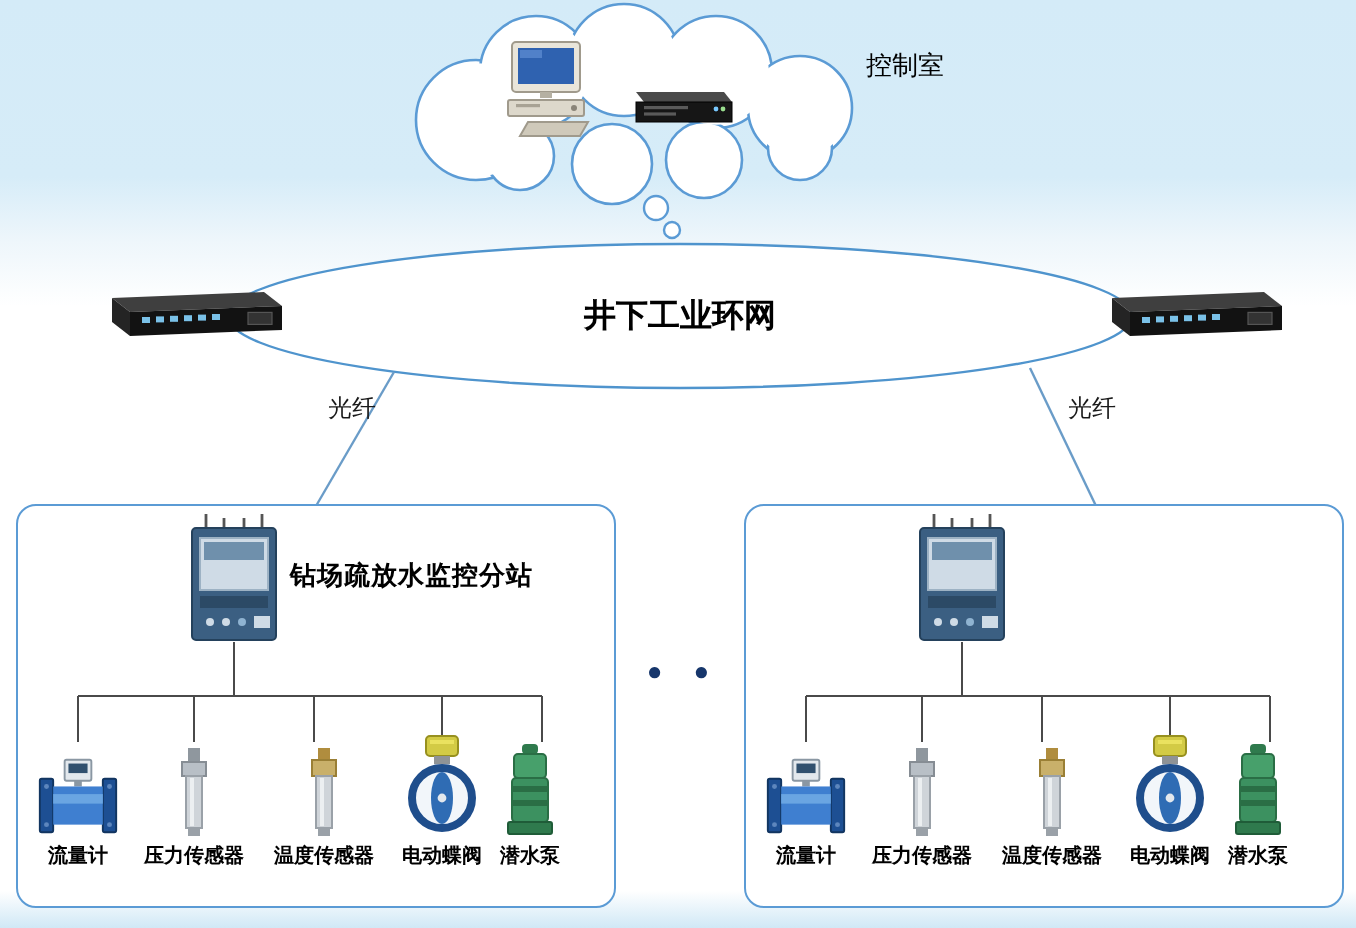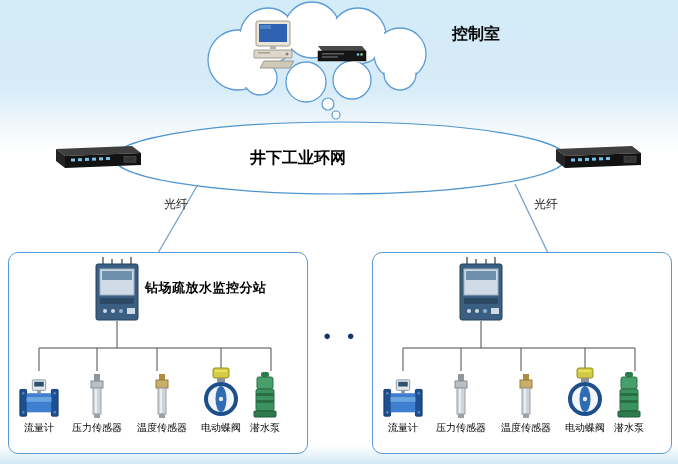--- a/index.html
+++ b/index.html
@@ -3,39 +3,39 @@
 <meta charset="utf-8">
 <style>
   * { margin:0; padding:0; box-sizing:border-box; }
   html,body { width:678px; height:464px; }
   body { font-family:"Liberation Sans", sans-serif; color:#111; }
   .canvas {
     position:relative; width:678px; height:464px; overflow:hidden;
     background:linear-gradient(180deg,#d4ebf8 0%, #d6ecf8 19%, #eef6fb 26%, #ffffff 33%, #ffffff 96%, #d0e8f6 100%);
   }
   .abs { position:absolute; }
-  .label-control-room { left:452px; top:24px; font-size:16px; color:#000;font-weight:bold; }
-  .label-ring { left:250px; top:148px; width:180px; font-size:16px; font-weight:bold; color:#000; }
+  .label-control-room { left:433px; top:24px; font-size:13px; color:#000; }
+  .label-ring { left:250px; top:148px; width:180px; text-align:center; font-size:16px; font-weight:bold; color:#000; }
   .label-fiber { font-size:12px; color:#1a1a1a; }
   .fiber-left { left:164px; top:196px; }
   .fiber-right { left:534px; top:196px; }
   .dots { left:314px; top:328px; width:56px; text-align:center; font-size:13px; letter-spacing:6px; color:#16366b; }
   .station {
     position:absolute; top:252px; width:300px; height:202px;
     border:1px solid #5b9bd5; border-radius:10px; background:#fff;
   }
   .station-left { left:8px; } .station-right { left:372px; }
   .tree { position:absolute; left:0; top:0; width:300px; height:202px; }
   .tree line { stroke:#4a4a4a; stroke-width:1; }
   .cabinet { position:absolute; left:84px; top:3px; width:48px; height:66px; }
   .station-title { position:absolute; left:136px; top:26px; font-size:13px; font-weight:bold; letter-spacing:0.5px; color:#000; }
   .device { position:absolute; top:116px; width:56px; display:flex; flex-direction:column; align-items:center; }
   .d0{left:2px} .d1{left:60px} .d2{left:125px} .d3{left:184px} .d4{left:228px}
   .icon-slot { height:50px; display:flex; align-items:flex-end; justify-content:center; }
-  .dev-label { margin-top:2px; font-size:10px; font-weight:normal; white-space:nowrap; color:#000; }
+  .dev-label { margin-top:2px; font-size:10px; font-weight:bold; white-space:nowrap; color:#000; }
   svg.icon { display:block; }
 </style>
 </head>
 <body>
 
 <svg width="0" height="0" style="position:absolute">
   <defs>
     <symbol id="sym-computer" viewBox="0 0 48 54">
       <rect x="6" y="1" width="34" height="25" rx="2" fill="#e9e5da" stroke="#a09a8c"></rect>
       <rect x="9" y="4" width="28" height="18" fill="#2f62b0"></rect>

